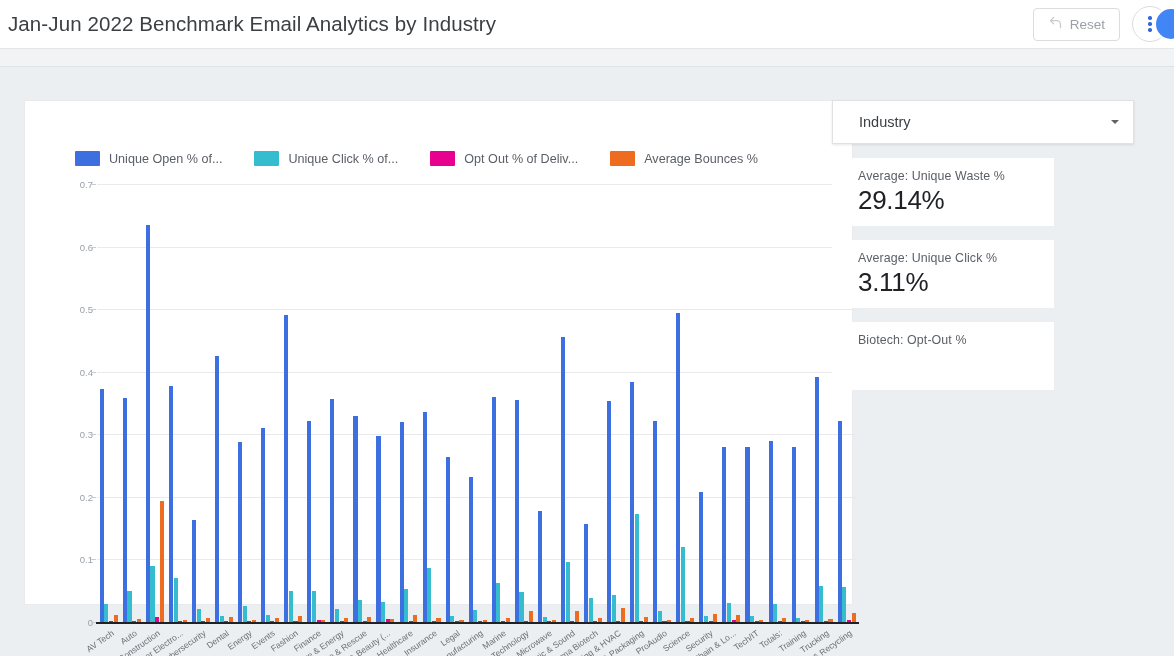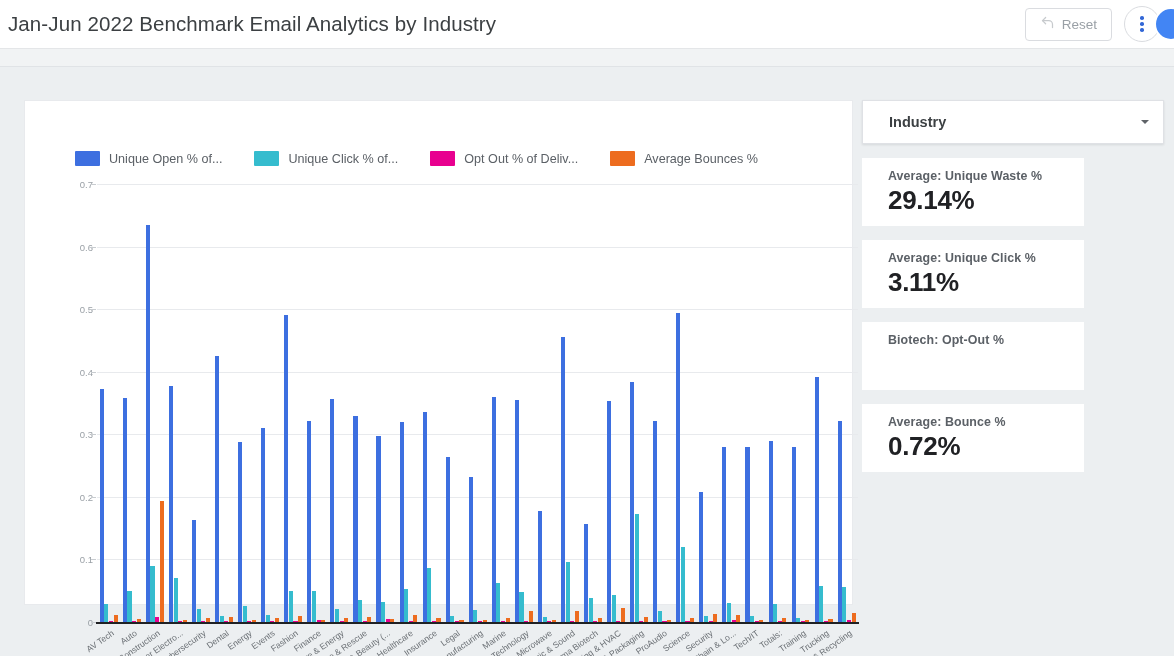--- a/index.html
+++ b/index.html
@@ -21,21 +21,21 @@
   .report-title {
     margin-left: 8px;
     font-size: 20.5px;
     color: #3c4043;
     letter-spacing: .1px;
     white-space: nowrap;
   }
   .topbar-actions {
     position: absolute; right: 0; top: 0; height: 48px;
     display: flex; align-items: center; gap: 12px;
-    padding-right: 14px;
+    padding-right: 6px;
   }
   .btn {
     height: 33px;
     border: 1px solid #dadce0;
     border-radius: 4px;
     background: #fff;
     display: flex; align-items: center;
     font-size: 13.5px;
     cursor: pointer;
     user-select: none;
@@ -155,21 +155,21 @@
     top: 444px;
     font-size: 8.6px;
     color: #6b7075;
     white-space: nowrap;
     transform-origin: left top;
     transform: rotate(-35deg) translate(-100%, 0);
     text-align: right;
   }
 
   
-  .panel { position: absolute; left: 862px; top: 33px; width: 302px; font-weight: bold; }
+  .panel { position: absolute; left: 832px; top: 33px; width: 302px; }
   .filter {
     width: 302px; height: 44px;
     background: #fff; border: 1px solid #dfe1e5;
     box-shadow: 0 1px 2px rgba(60,64,67,.12);
     display: flex; align-items: center;
     padding: 0 14px 0 26px;
     cursor: pointer;
   }
   .filter-label { font-size: 14.5px; color: #3c4043; flex: 1; }
   .filter-caret {
@@ -509,20 +509,16 @@
           <div class="stat-label">Average: Unique Waste %</div>
           <div class="stat-value">29.14%</div>
         </div>
         <div class="stat">
           <div class="stat-label">Average: Unique Click %</div>
           <div class="stat-value">3.11%</div>
         </div>
         <div class="stat">
           <div class="stat-label">Biotech: Opt-Out %</div>
         </div>
-        <div class="stat">
-          <div class="stat-label">Average: Bounce %</div>
-          <div class="stat-value">0.72%</div>
-        </div>
       </div>
   </div>
 
 </div>
 
 </body></html>

